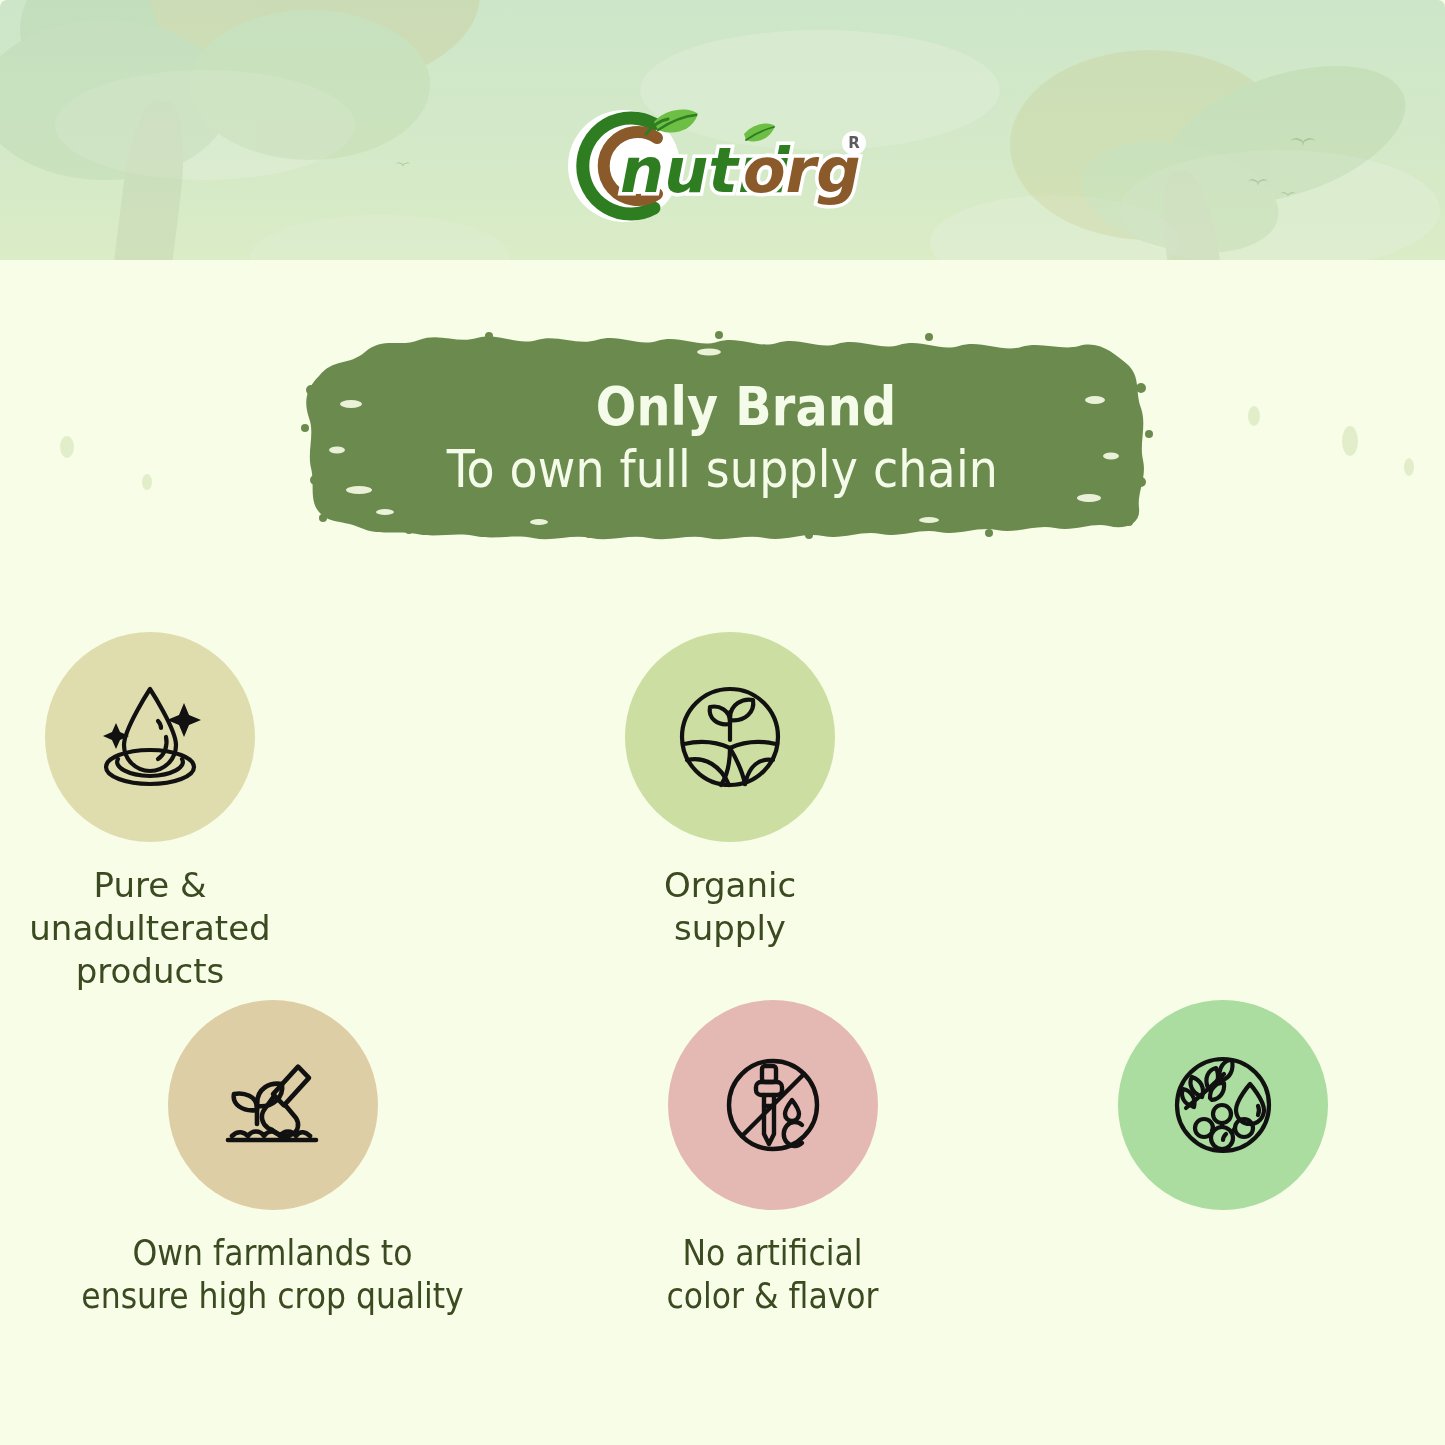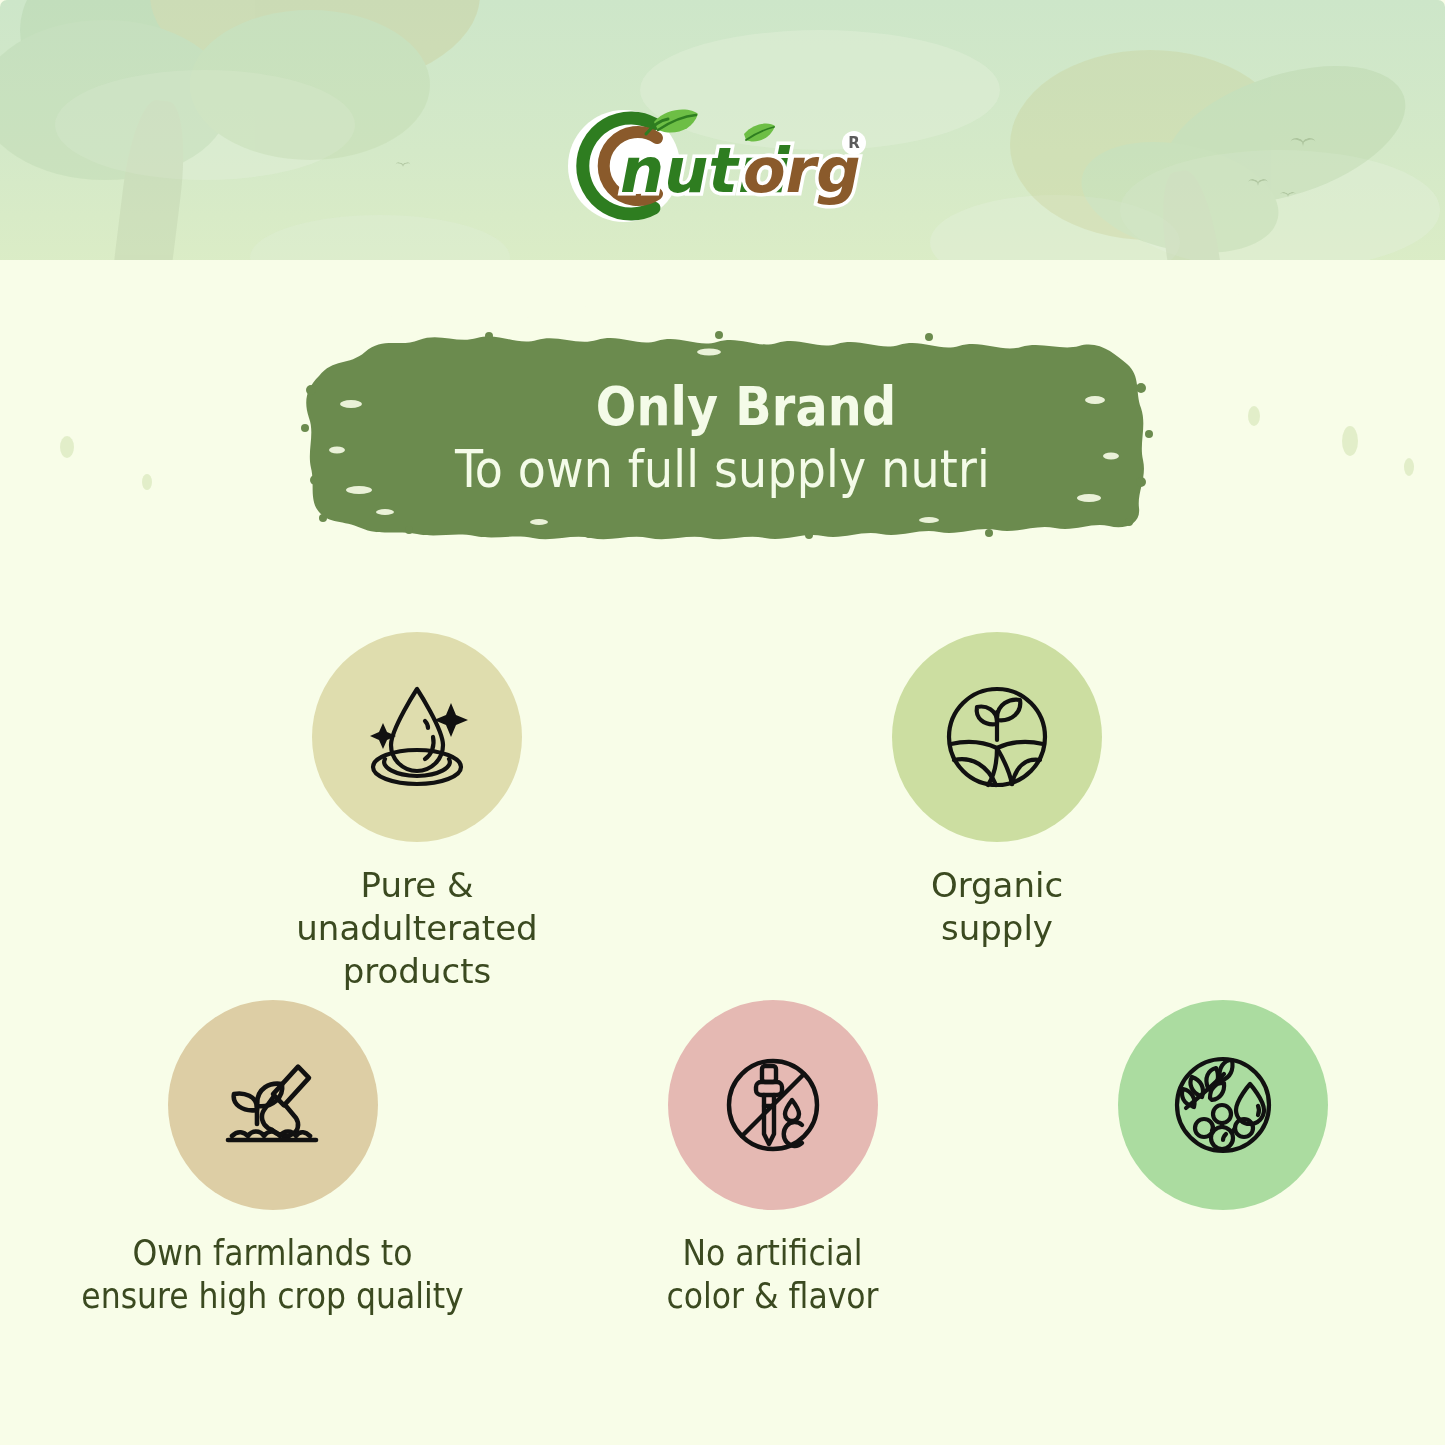--- a/index.html
+++ b/index.html
@@ -124,21 +124,21 @@
     margin-left:47px;
   }
   .banner-line2{
     font-family:"DejaVu Sans Condensed","Liberation Sans", sans-serif;
     font-weight:400;font-size:51px;letter-spacing:.2px;
   }
 
   
   .features-top{
     position:absolute;left:0;top:632px;width:1414px;
-    display:flex;justify-content:center;gap:280px;
+    display:flex;justify-content:flex-start;gap:280px;
   }
   .features-bottom{
     position:absolute;left:0;top:1000px;width:1445px;
     display:flex;justify-content:center;gap:150px;
   }
   .feature{
     display:flex;flex-direction:column;align-items:center;width:300px;
   }
   .feature.wide{width:400px;}
   .circle{
@@ -312,21 +312,21 @@
         <ellipse cx="806" cy="70" rx="10" ry="4"></ellipse>
         <ellipse cx="822" cy="126" rx="8" ry="3.5"></ellipse>
         <ellipse cx="800" cy="168" rx="12" ry="4"></ellipse>
         <ellipse cx="640" cy="190" rx="10" ry="3"></ellipse>
         <ellipse cx="420" cy="22" rx="12" ry="3.5"></ellipse>
         <ellipse cx="250" cy="192" rx="9" ry="3"></ellipse>
       </g>
     </svg>
     <div class="banner-text">
       <div class="banner-line1">Only Brand</div>
-      <div class="banner-line2">To own full supply nutri</div>
+      <div class="banner-line2">To own full supply chain</div>
     </div>
   </div>
 
   <div class="features-top">
 
     <div class="feature">
       <div class="circle" style="background:#DFDDAE;">
         <svg class="icon-svg" width="124" height="124" viewBox="0 0 124 124">
           <g fill="none" stroke="#111111" stroke-width="4.2" stroke-linecap="round" stroke-linejoin="round">
             <path d="M62 14 C62 14 36 54 36 70 A26 26 0 0 0 88 70 C88 54 62 14 62 14 Z"></path>

